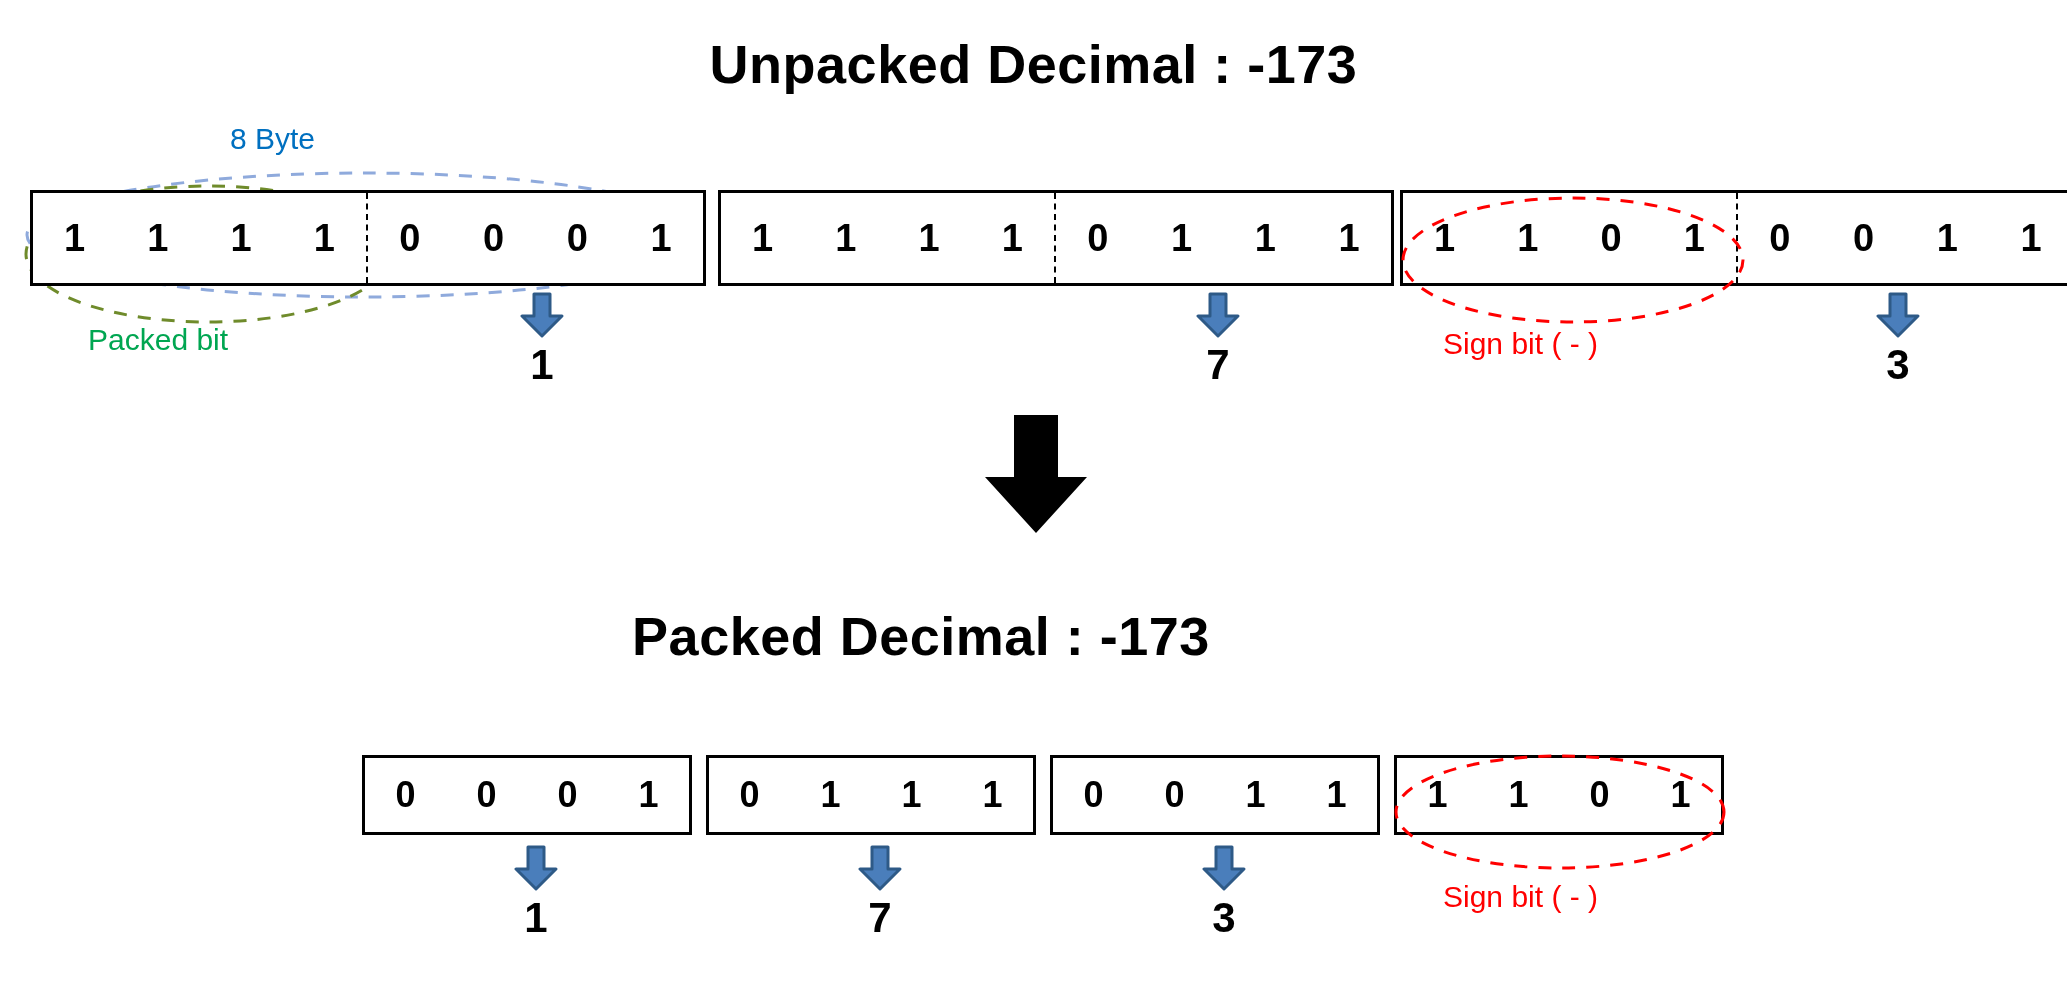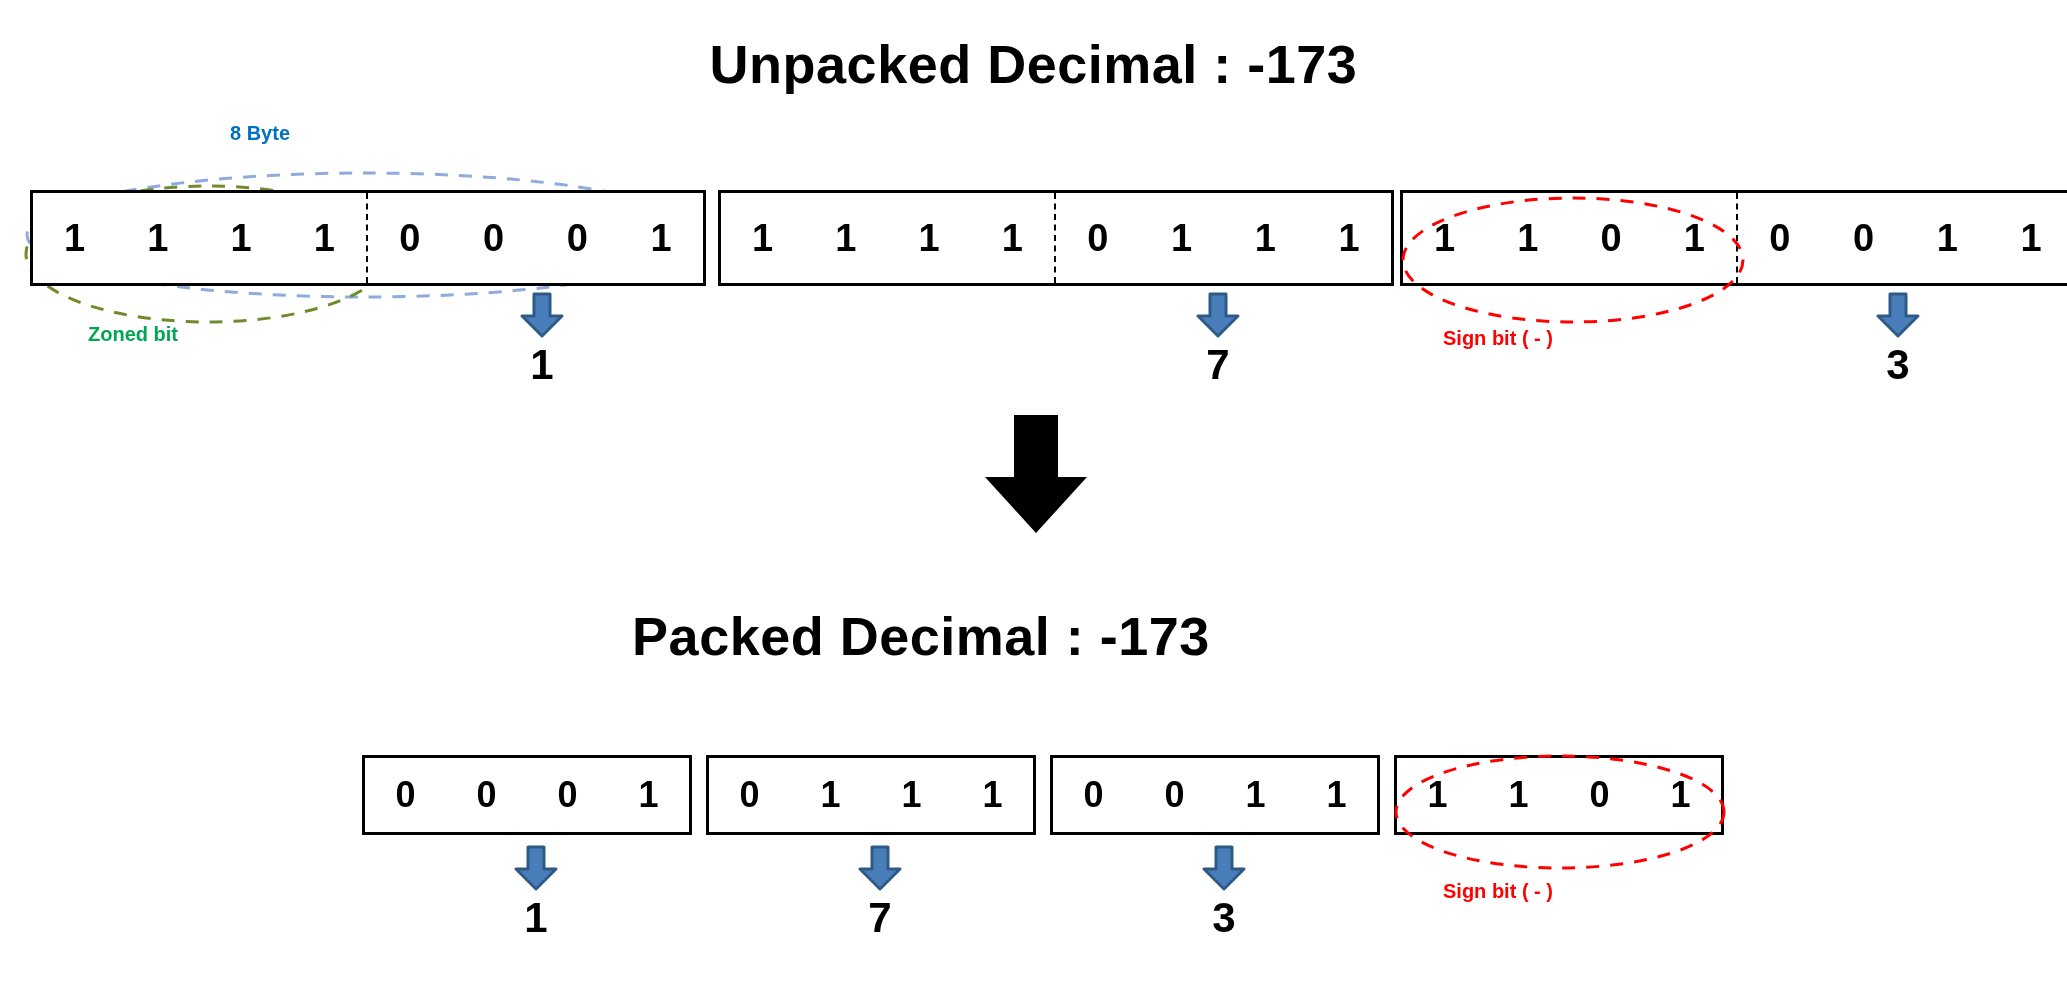--- a/index.html
+++ b/index.html
@@ -108,22 +108,22 @@
   #big-arrow {
     left: 981px;
     top: 415px;
     width: 110px;
     height: 120px;
   }
 
   
   .annot-label {
     position: absolute;
-    font-size: 20px;
-    font-weight: bold;
+    font-size: 30px;
+    font-weight: normal;
     white-space: nowrap;
   }
   #byte-span-label {
     left: 230px;
     top: 122px;
     color: #0070C0;
   }
   #zoned-bit-label {
     left: 88px;
     top: 323px;
@@ -202,21 +202,21 @@
       <span class="bit">0</span>
       <span class="bit">1</span>
       <span class="bit">1</span>
     </div>
   </div>
 
   <svg class="ellipse-svg" style="left:1398px; top:248px;" width="380" height="120">
     <ellipse cx="175" cy="12" rx="170" ry="62" fill="none" stroke="#FF0000" stroke-width="3" stroke-dasharray="13,11"></ellipse>
   </svg>
 
-  <div class="annot-label" id="zoned-bit-label">Zoned bit</div>
+  <div class="annot-label" id="zoned-bit-label">Packed bit</div>
 
   <div class="annot-label" id="sign-bit-label-top">Sign bit ( - )</div>
 
   <div class="digit-marker" style="left:482px; top:292px;">
     <span class="arrow-wrap">
       <svg width="46" height="46" viewBox="0 0 46 46">
         <polygon points="15,2 31,2 31,24 43,24 23,44 3,24 15,24" fill="#4A7EBB" stroke="#2E5A87" stroke-width="3" stroke-linejoin="round"></polygon>
       </svg>
     </span>
     <span class="digit-label">1</span>

